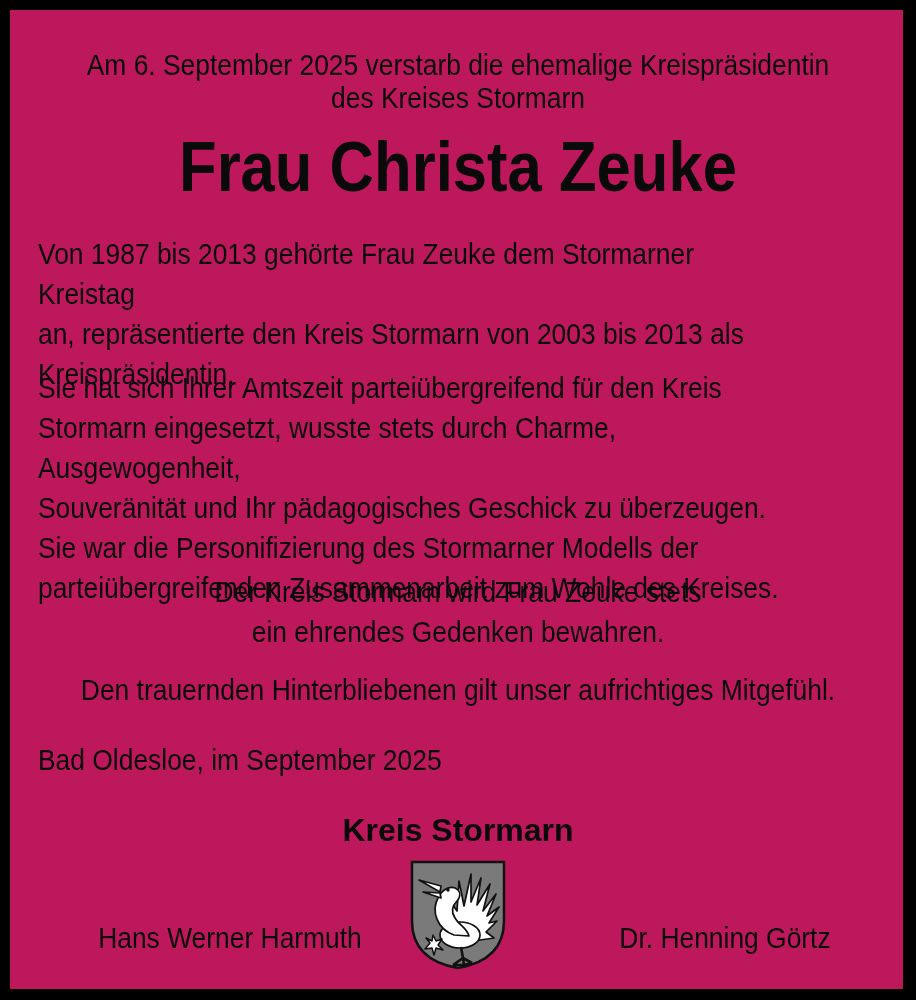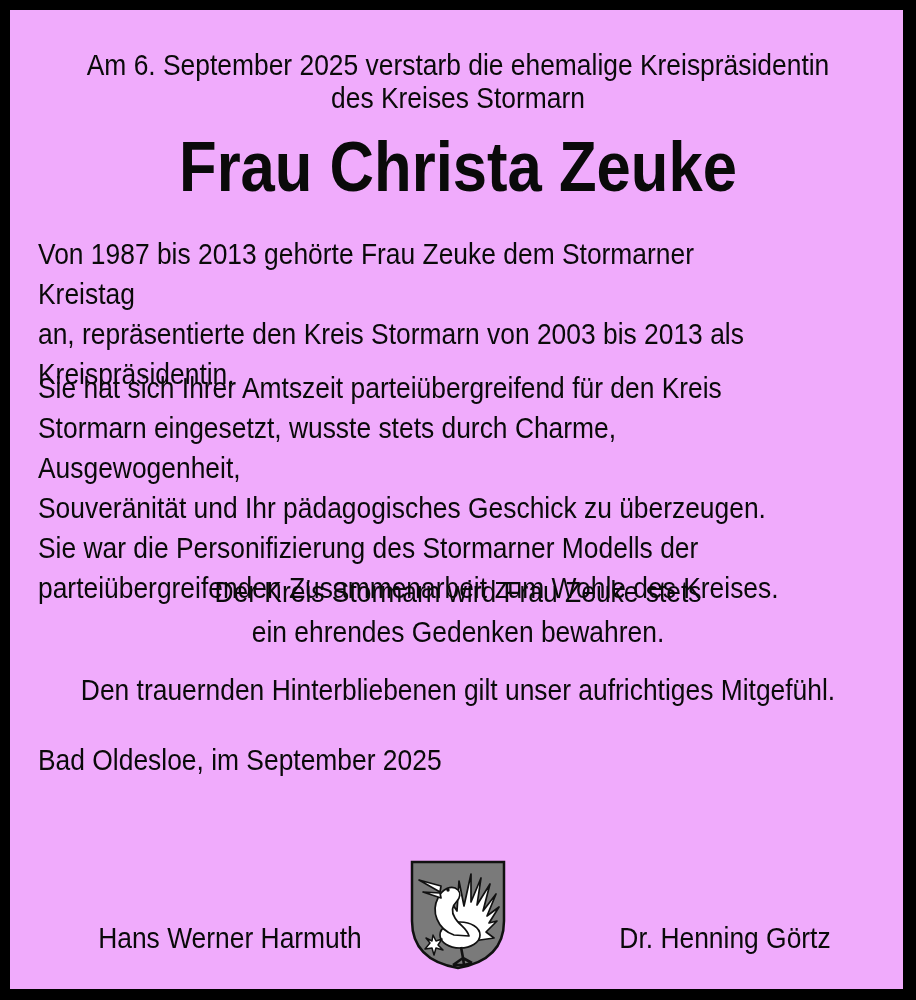--- a/index.html
+++ b/index.html
@@ -1,21 +1,21 @@
 <!DOCTYPE html>
 <html><head>
 <meta charset="utf-8">
 <style>
   html, body { margin: 0; padding: 0; background: #ffffff; }
   body {
     width: 916px; height: 1000px;
     font-family: "Liberation Sans", "DejaVu Sans", sans-serif;
     color: #0a0a0a;
   }
-  .page { position: relative; width: 916px; height: 1000px; background: #f0abfc; overflow: hidden; }
+  .page { position: relative; width: 916px; height: 1000px; background: #be185d; overflow: hidden; }
   .frame {
     position: absolute; inset: 0;
     border-style: solid; border-color: #000000;
     border-width: 10px 13px 11px 10px;
     pointer-events: none;
     box-sizing: border-box;
   }
   .blk { position: absolute; white-space: pre-line; }
   
   .cx  { left: 0; width: 916px; text-align: center; transform: scaleX(0.88); transform-origin: 50% 0; }
@@ -60,20 +60,21 @@
 Sie war die Personifizierung des Stormarner Modells der
 parteiübergreifenden Zusammenarbeit zum Wohle des Kreises.</div>
 
   <div class="blk cx body-text memorial">Der Kreis Stormarn wird Frau Zeuke stets
 ein ehrendes Gedenken bewahren.</div>
 
   <div class="blk cx body-text condolence">Den trauernden Hinterbliebenen gilt unser aufrichtiges Mitgefühl.</div>
 
   <div class="blk clx place">Bad Oldesloe, im September 2025</div>
 
+  <div class="blk org">Kreis Stormarn</div>
 
   <div class="blk sig sig-left">
     <div>Hans Werner Harmuth</div>
     <div>Kreispräsident</div>
   </div>
 
   <div class="shield-box">
     <svg viewBox="0 0 100 112" xmlns="http://www.w3.org/2000/svg">
 
       <path class="arms-stroke" d="M4 3 H96 V62 C96 89 79 104 50 109 C21 104 4 89 4 62 Z" stroke-width="2.5" fill="#7a7a7a"></path>

